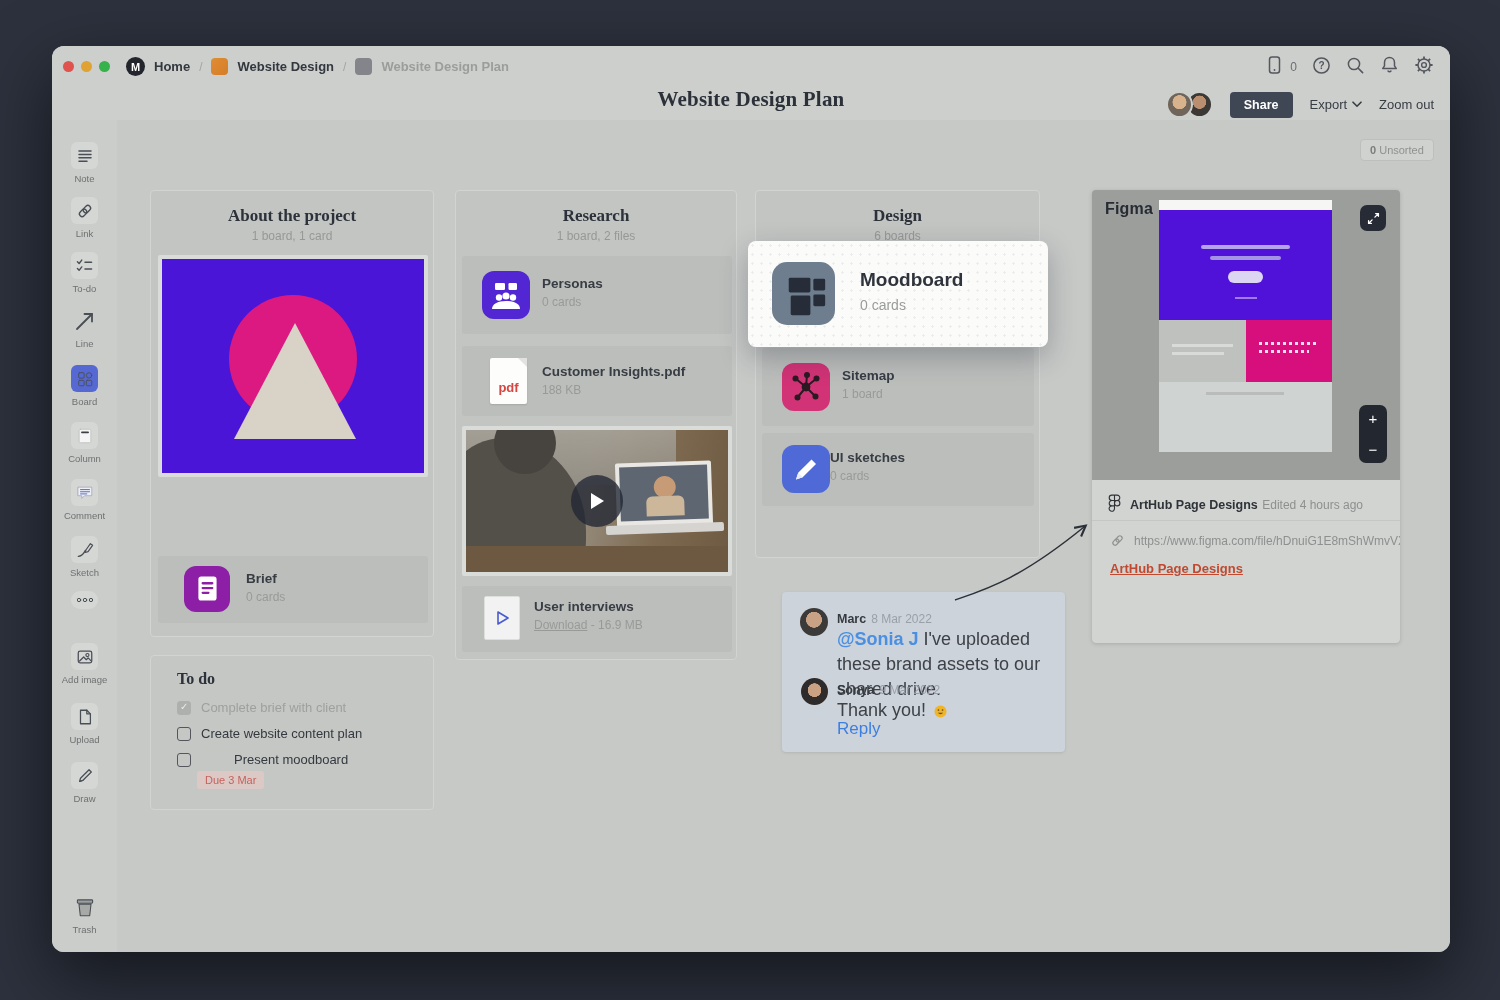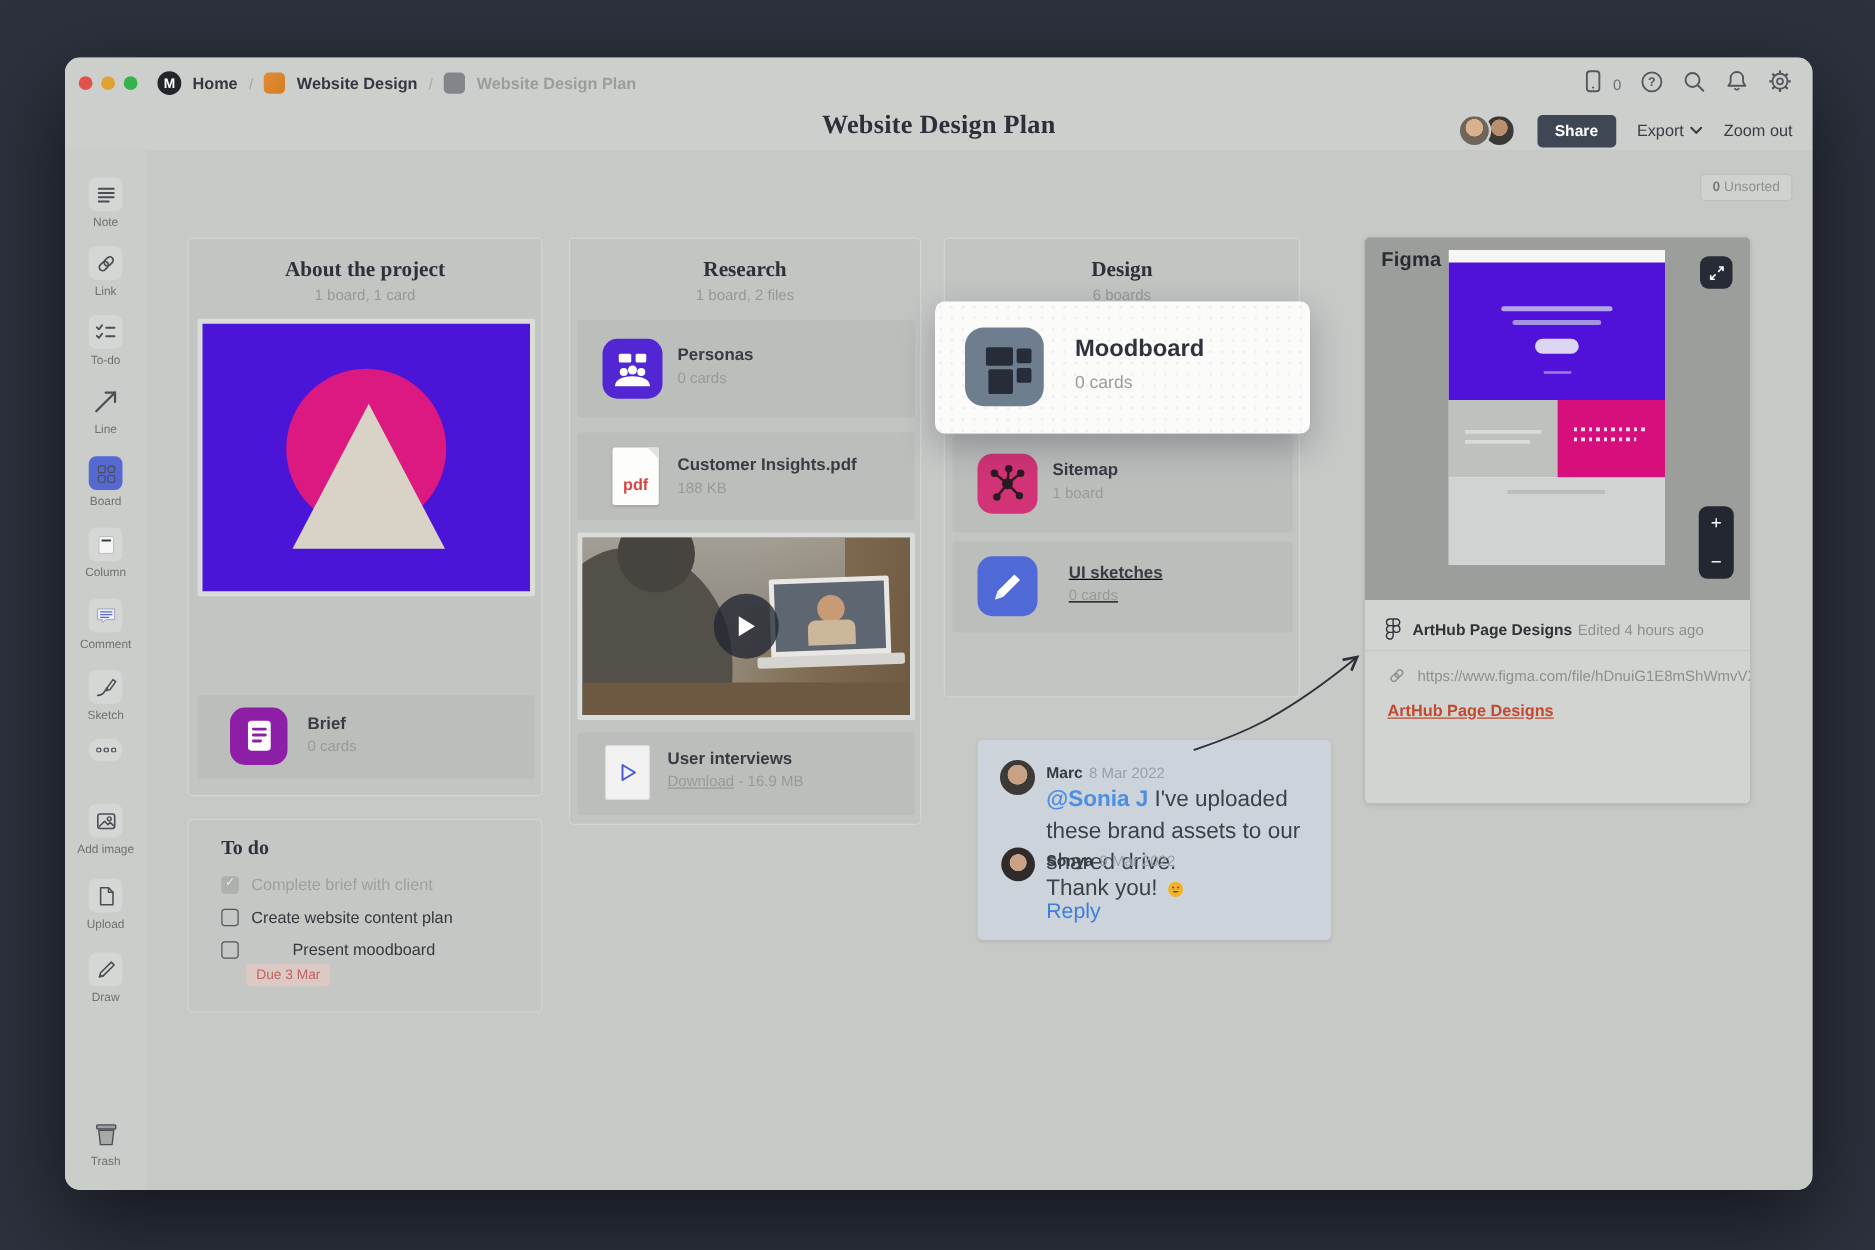--- a/index.html
+++ b/index.html
@@ -416,21 +416,21 @@
       </div>
     </div>
 
     <div class="strip" style="left:6px;top:242px;width:272px;height:73px;">
       <div class="bdic abs" style="left:20px;top:12px;width:48px;height:48px;background:#4f6ad6;">
         <svg width="48" height="48" viewBox="0 0 48 48" fill="#fff">
             <path d="M14 34.5l2.2-6.7L29.5 14.5l4.5 4.5L20.7 32.3z"></path>
             <path d="M14 34.5l6.7-2.2-4.5-4.5z" fill="#e8ebf8"></path>
           </svg>
       </div>
-      <div class="abs" style="left:93px;top:17px;text-decoration:underline;">
+      <div class="abs" style="left:68px;top:17px;">
         <div class="rowlab">UI sketches</div>
         <div class="rowmeta">0 cards</div>
       </div>
     </div>
   </div>
 
   <div class="hovercard" style="left:696px;top:195px;width:300px;height:106px;">
     <div class="bdic abs" style="left:24px;top:21px;width:63px;height:63px;background:#6f7e8e;border-radius:15px;">
       <svg width="63" height="63" viewBox="0 0 64 64" fill="#272d38">
           <rect x="17" y="16" width="22" height="15" rx="1.5"></rect>

